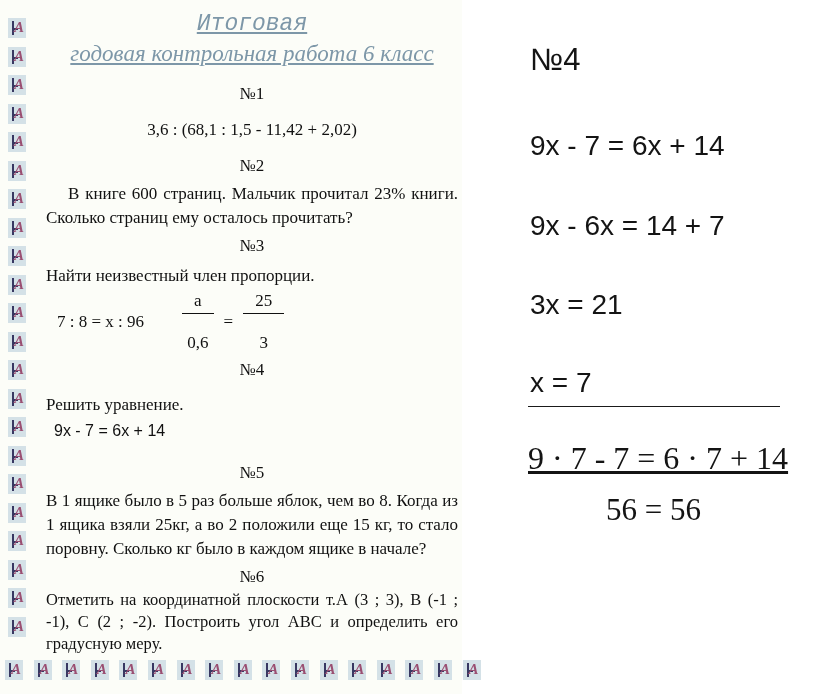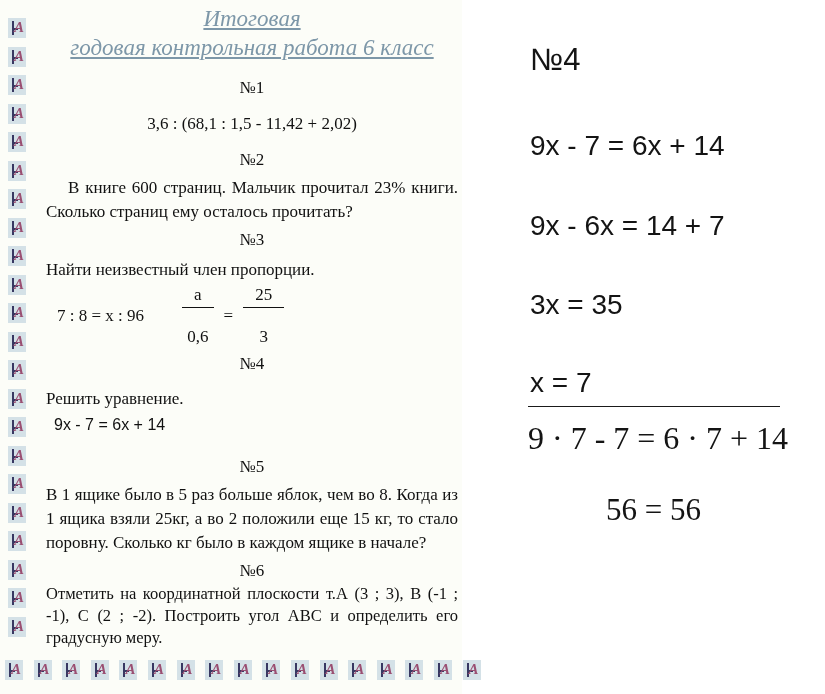--- a/index.html
+++ b/index.html
@@ -9,21 +9,21 @@
   .doc{position:absolute;left:0;top:0;width:462px;height:694px;background:#fcfdf8;}
   .tiles-left{position:absolute;left:8px;top:18px;display:flex;flex-direction:column;gap:8.5px;}
   .tiles-bottom{position:absolute;left:5px;top:660px;display:flex;flex-direction:row;gap:10.6px;}
   .tile{position:relative;width:18px;height:20px;background:#d4e1e7;flex:0 0 auto;}
   .tile .tbar{position:absolute;left:4px;top:3px;width:2px;height:14px;background:#383862;}
   .tile .tbar::after{content:"";position:absolute;left:0;top:7px;width:6px;height:2px;background:#383862;}
   .tile .ta{position:absolute;left:6px;top:1px;font:italic bold 15px "Liberation Serif", serif;color:#9a4f72;}
   .doc-content{position:absolute;left:46px;top:4px;width:412px;font-size:17px;line-height:24px;}
   .ws-title{font-style:italic;text-decoration:underline;text-align:center;
             color:#7d97a8;font-size:23px;line-height:29px;}
-  .ws-title.first{}
+  .ws-title.first{margin-top:6px;font-family:Liberation Mono, monospace;}
   .prob-h{text-align:center;font-size:17px;}
   .h1{margin-top:14px;} .expr{margin-top:12px;text-align:center;}
   .h2{margin-top:12px;}
   .para{text-align:justify;}
   .p2{margin-top:4px;text-indent:22px;}
   .h3{margin-top:4px;}
   .p3{margin-top:6px;text-align:left;}
   .eq-row{margin-top:8px;padding-left:11px;display:flex;align-items:center;height:52px;}
   .prop{margin-right:38px;}
   .frac{display:inline-flex;flex-direction:column;align-items:center;line-height:22px;}
@@ -39,21 +39,21 @@
   .p6{margin-top:0;font-size:16.5px;line-height:22px;}
   
   .sol{position:absolute;left:0;top:0;width:825px;height:694px;font-family:"Liberation Sans", sans-serif;}
   .sol-line{position:absolute;white-space:nowrap;color:#141414;}
   .sol-h{left:530px;top:42px;font-size:31px;}
   .st0{left:530px;top:130px;font-size:28px;}
   .st1{left:530px;top:210px;font-size:28px;}
   .st2{left:530px;top:289px;font-size:28px;}
   .st3{left:530px;top:367px;font-size:28px;}
   .sol-rule{position:absolute;left:528px;top:406px;width:252px;height:1px;background:#1a1a1a;}
-  .check{left:528px;top:420px;font-size:32px;font-family:"Liberation Serif", serif;}
+  .check{left:528px;top:440px;font-size:32px;font-family:"Liberation Serif", serif;text-decoration:underline;}
   .result{left:606px;top:492px;font-size:31px;font-family:"Liberation Serif", serif;}
 </style>
 </head>
 <body>
 
 <div class="page">
 
   <div class="doc">
     <div class="tiles-left" id="tiles-left">
         <span class="tile">
@@ -250,20 +250,20 @@
 
       <div class="prob-h h6">№6</div>
       <div class="para p6">Отметить на координатной плоскости т.А (3 ; 3), В (-1 ; -1), С (2 ; -2). Построить угол АВС и определить его градусную меру.</div>
     </div>
   </div>
 
   <div class="sol">
     <div class="sol-line sol-h">№4</div>
     <div class="sol-line st0">9x - 7 = 6x + 14</div>
     <div class="sol-line st1">9x - 6x = 14 + 7</div>
-    <div class="sol-line st2">3x = 35</div>
+    <div class="sol-line st2">3x = 21</div>
     <div class="sol-line st3">x = 7</div>
     <div class="sol-rule"></div>
     <div class="sol-line check">9 · 7 - 7 = 6 · 7 + 14</div>
     <div class="sol-line result">56 = 56</div>
   </div>
 
 </div>
 
 </body></html>

